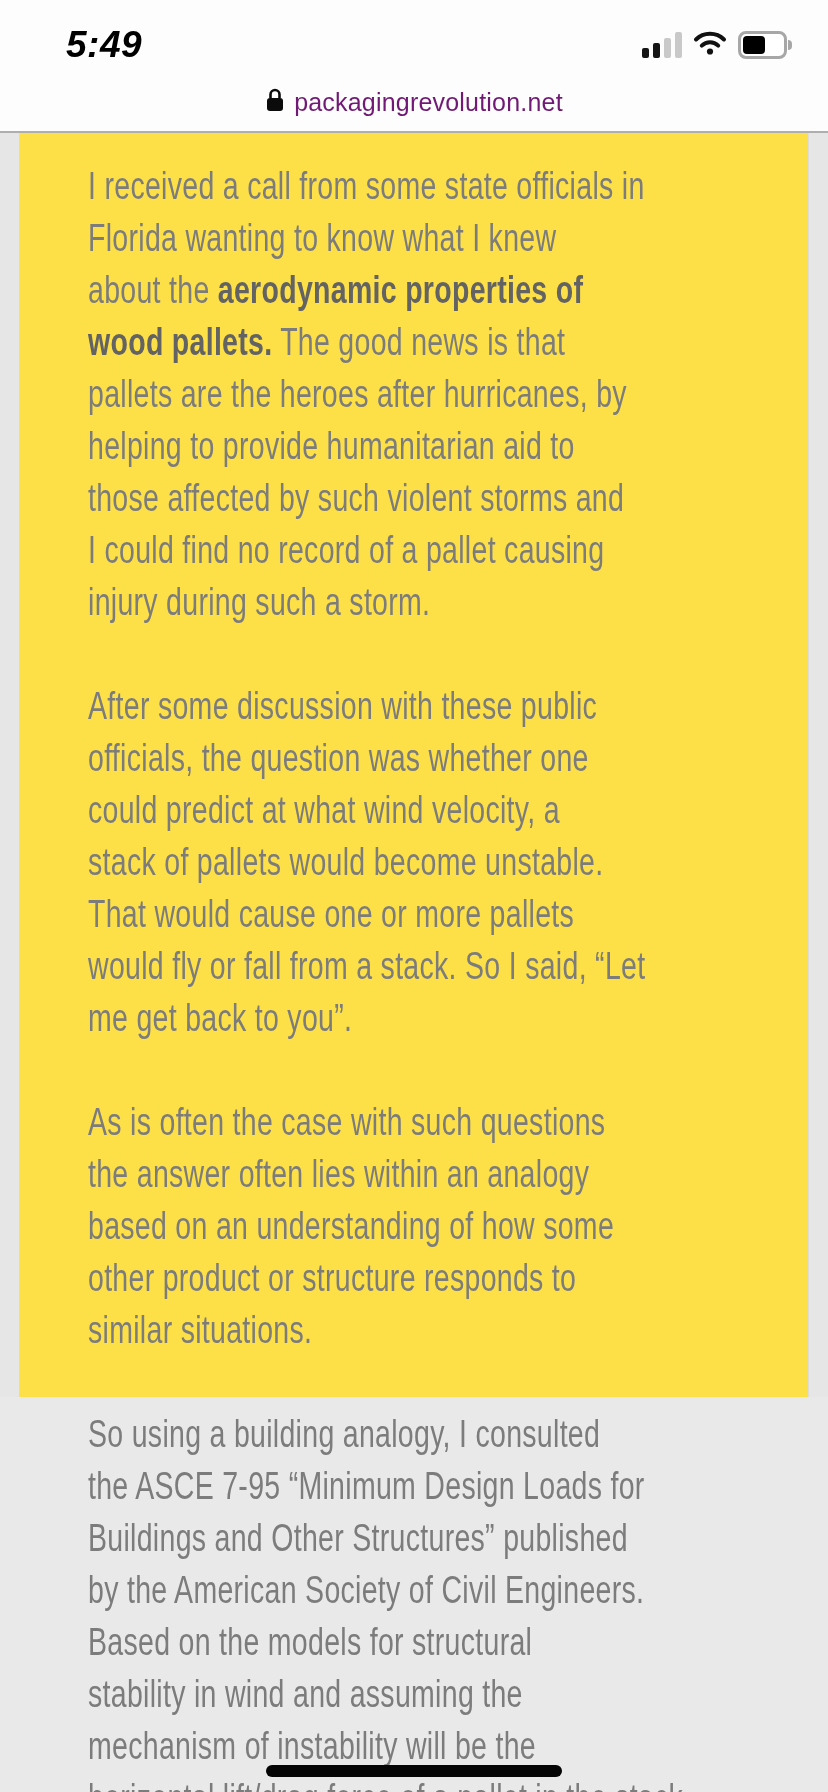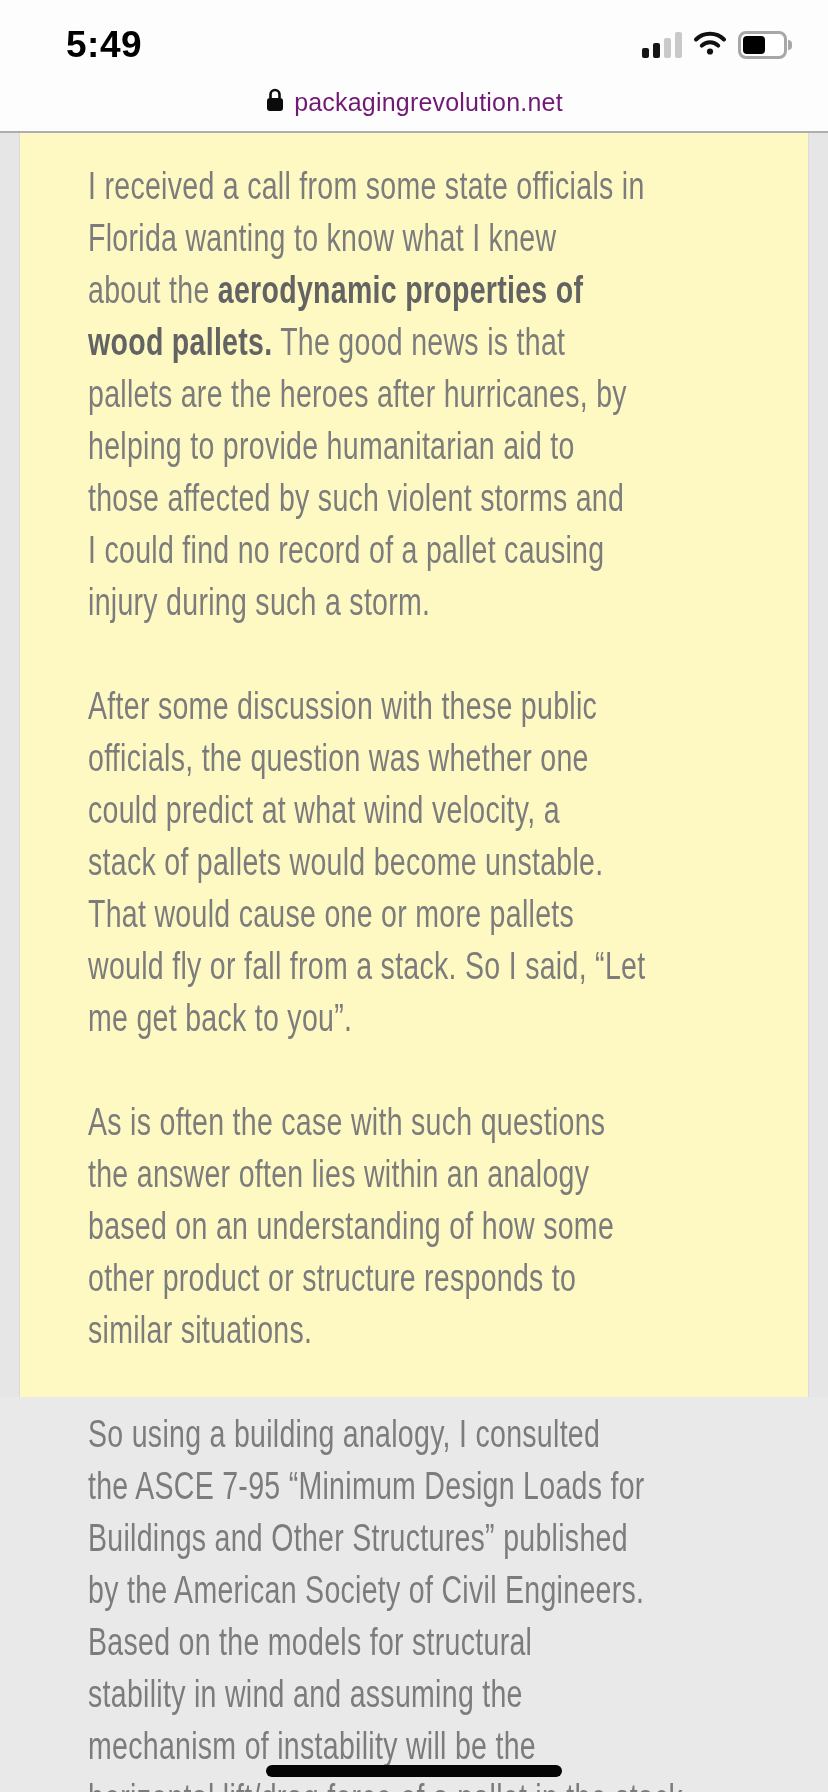--- a/index.html
+++ b/index.html
@@ -8,39 +8,39 @@
     background:#e9e9e9;overflow:hidden;
     font-family:"Liberation Sans","DejaVu Sans",sans-serif;
   }
   
   .chrome{
     position:absolute;top:0;left:0;width:828px;height:131px;
     background:#fdfdfd;border-bottom:2px solid #aeaeae;z-index:5;
   }
   .time{
     position:absolute;left:66px;top:24px;font-size:37px;font-weight:600;
-    color:#000;letter-spacing:.5px;
+    color:#000;letter-spacing:.5px;font-style:italic;
   }
   .statusicons{position:absolute;right:36px;top:30px;display:flex;align-items:center;gap:11px;}
   .cellbars{display:flex;align-items:flex-end;gap:4px;height:26px;}
   .cellbars span{width:7px;border-radius:2px;background:#c9c9c9;}
   .cellbars .f{background:#151515;}
   .cb1{height:10px;}.cb2{height:15px;}.cb3{height:20px;}.cb4{height:26px;}
   .battery{position:relative;width:54px;height:28px;}
   .batt-body{position:absolute;left:0;top:0;width:49px;height:28px;border:3px solid #a7a7a7;border-radius:8px;background:#fff;box-sizing:border-box;}
   .batt-fill{position:absolute;left:5px;top:5px;height:18px;background:#000;border-radius:4px;}
   .batt-cap{position:absolute;right:0;top:9px;width:4px;height:10px;background:#a7a7a7;border-radius:0 4px 4px 0;}
   
   .urlrow{
     position:absolute;left:0;top:76px;width:828px;height:52px;
     display:flex;align-items:center;justify-content:center;gap:9px;
   }
   .domain{font-size:25px;color:#701a75;letter-spacing:.2px;}
   
-  .page{position:absolute;left:0;top:133px;width:828px;height:1264px;background:#fef9c3;}
+  .page{position:absolute;left:0;top:133px;width:828px;height:1264px;background:#fde047;}
   .edge{position:absolute;top:0;bottom:0;width:19px;background:#e6e6e6;}
   .edge.left{left:0;border-right:1px solid #d9d9d9;}
   .edge.right{right:0;border-left:1px solid #dcdcdc;}
   
   .article{
     position:absolute;left:88px;top:27px;width:880px;
     transform:scaleX(0.75);transform-origin:0 0;
     font-size:38px;line-height:52px;color:#7c7c7c;letter-spacing:.4px;
   }
   .paragraph{margin:0;}

